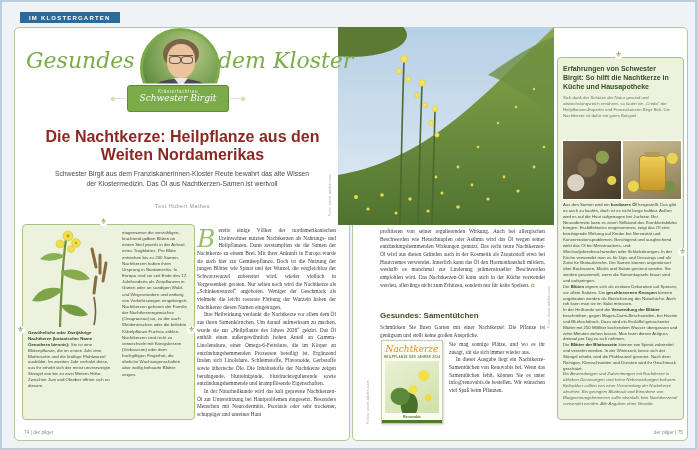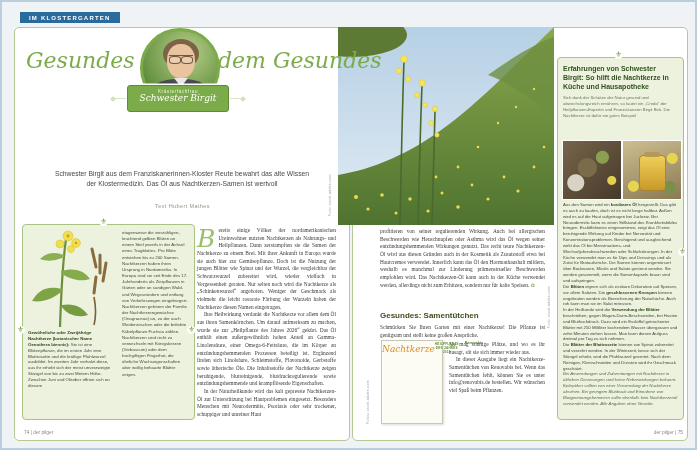--- a/index.html
+++ b/index.html
@@ -59,21 +59,21 @@
   #mainphoto{position:absolute;left:338px;top:27px;width:216px;height:198px;z-index:3;overflow:hidden;}
   .vcredit{position:absolute;z-index:4;font-size:3.5px;color:#9a9a9a;letter-spacing:.3px;
            writing-mode:vertical-rl;transform:rotate(180deg);}
   
   #giftHead{position:absolute;left:380px;top:311px;font-size:8px;font-weight:bold;color:#3e4f1e;z-index:1;}
   #giftIntro{position:absolute;left:380px;top:324px;width:165px;}
   #giftCol{position:absolute;left:449px;top:341px;width:96px;}
   #giftCol p + p{text-indent:7px;}
   
   #packet{position:absolute;left:381px;top:340px;width:60px;height:82px;z-index:2;background:#fdfcf4;
-          border:1px solid #c8c9b4;box-shadow:1px 1px 2px rgba(0,0,0,.15);display:flex;}
+          border:1px solid #c8c9b4;box-shadow:1px 1px 2px rgba(0,0,0,.15);display:flex;flex-direction:column;}
   #packet .pk-title{font-family:"DejaVu Serif",serif;font-style:italic;color:#e08a1e;font-size:9px;
           text-align:center;margin-top:3px;}
   #packet .pk-sub{font-size:3px;font-weight:bold;color:#5d8a33;text-align:center;letter-spacing:.3px;margin-top:1px;}
   #packet .pk-art{flex:1;margin:2px 3px;background:
           radial-gradient(circle at 72% 28%,#f2e049 0 5px,rgba(0,0,0,0) 6px),
           radial-gradient(circle at 52% 55%,#f2e049 0 4px,rgba(0,0,0,0) 5px),
           radial-gradient(circle at 80% 70%,#eeda3f 0 3px,rgba(0,0,0,0) 4px),
           radial-gradient(ellipse at 28% 68%,#5d8a3a 0 9px,rgba(0,0,0,0) 10px),
           radial-gradient(ellipse at 45% 85%,#48702c 0 8px,rgba(0,0,0,0) 9px),
           linear-gradient(150deg,#eaf0d6,#cfe0a8);}
@@ -110,40 +110,41 @@
 <body>
 
 <div id="canvas">
 
   <div class="page" id="pageL"></div>
   <div class="page" id="pageR"></div>
 
   <div class="kicker">IM KLOSTERGARTEN</div>
 
   <div class="script" id="mastL">Gesundes aus</div>
-  <div class="script" id="mastR">dem Gesundes</div>
+  <div class="script" id="mastR">dem Kloster</div>
 
   <div id="avatar">
     <div class="hair"></div>
     <div class="face"></div>
     <div class="torso"></div>
     <div class="collar"></div>
     <div class="glasses">
         <i></i>
         <i></i>
       </div>
   </div>
 
   <div id="badge">
     <div class="wing l"></div>
     <div class="wing r"></div>
     <div class="role">Kräuterfachfrau</div>
     <div class="name">Schwester Birgit</div>
   </div>
 
+  <div id="headline">Die Nachtkerze: Heilpflanze aus den Weiten Nordamerikas</div>
   <div id="deck">Schwester Birgit aus dem Franziskanerinnen-Kloster Reute bewahrt das alte Wissen der Klostermedizin. Das Öl aus Nachtkerzen-Samen ist wertvoll</div>
   <div id="byline">Text Hubert Mathes</div>
 
   <div class="greenbox" id="plantbox"></div>
   <span class="orn" style="left:99px;top:218px;">⚜</span>
   <span class="orn" style="left:16px;top:326px;">⚜</span>
   <span class="orn" style="left:187px;top:326px;">⚜</span>
 
   <svg id="plantart" viewBox="0 0 92 100">
     <path d="M34,100 C35,70 36,40 40,12" stroke="#6b8f3a" stroke-width="2.2" fill="none"></path>

